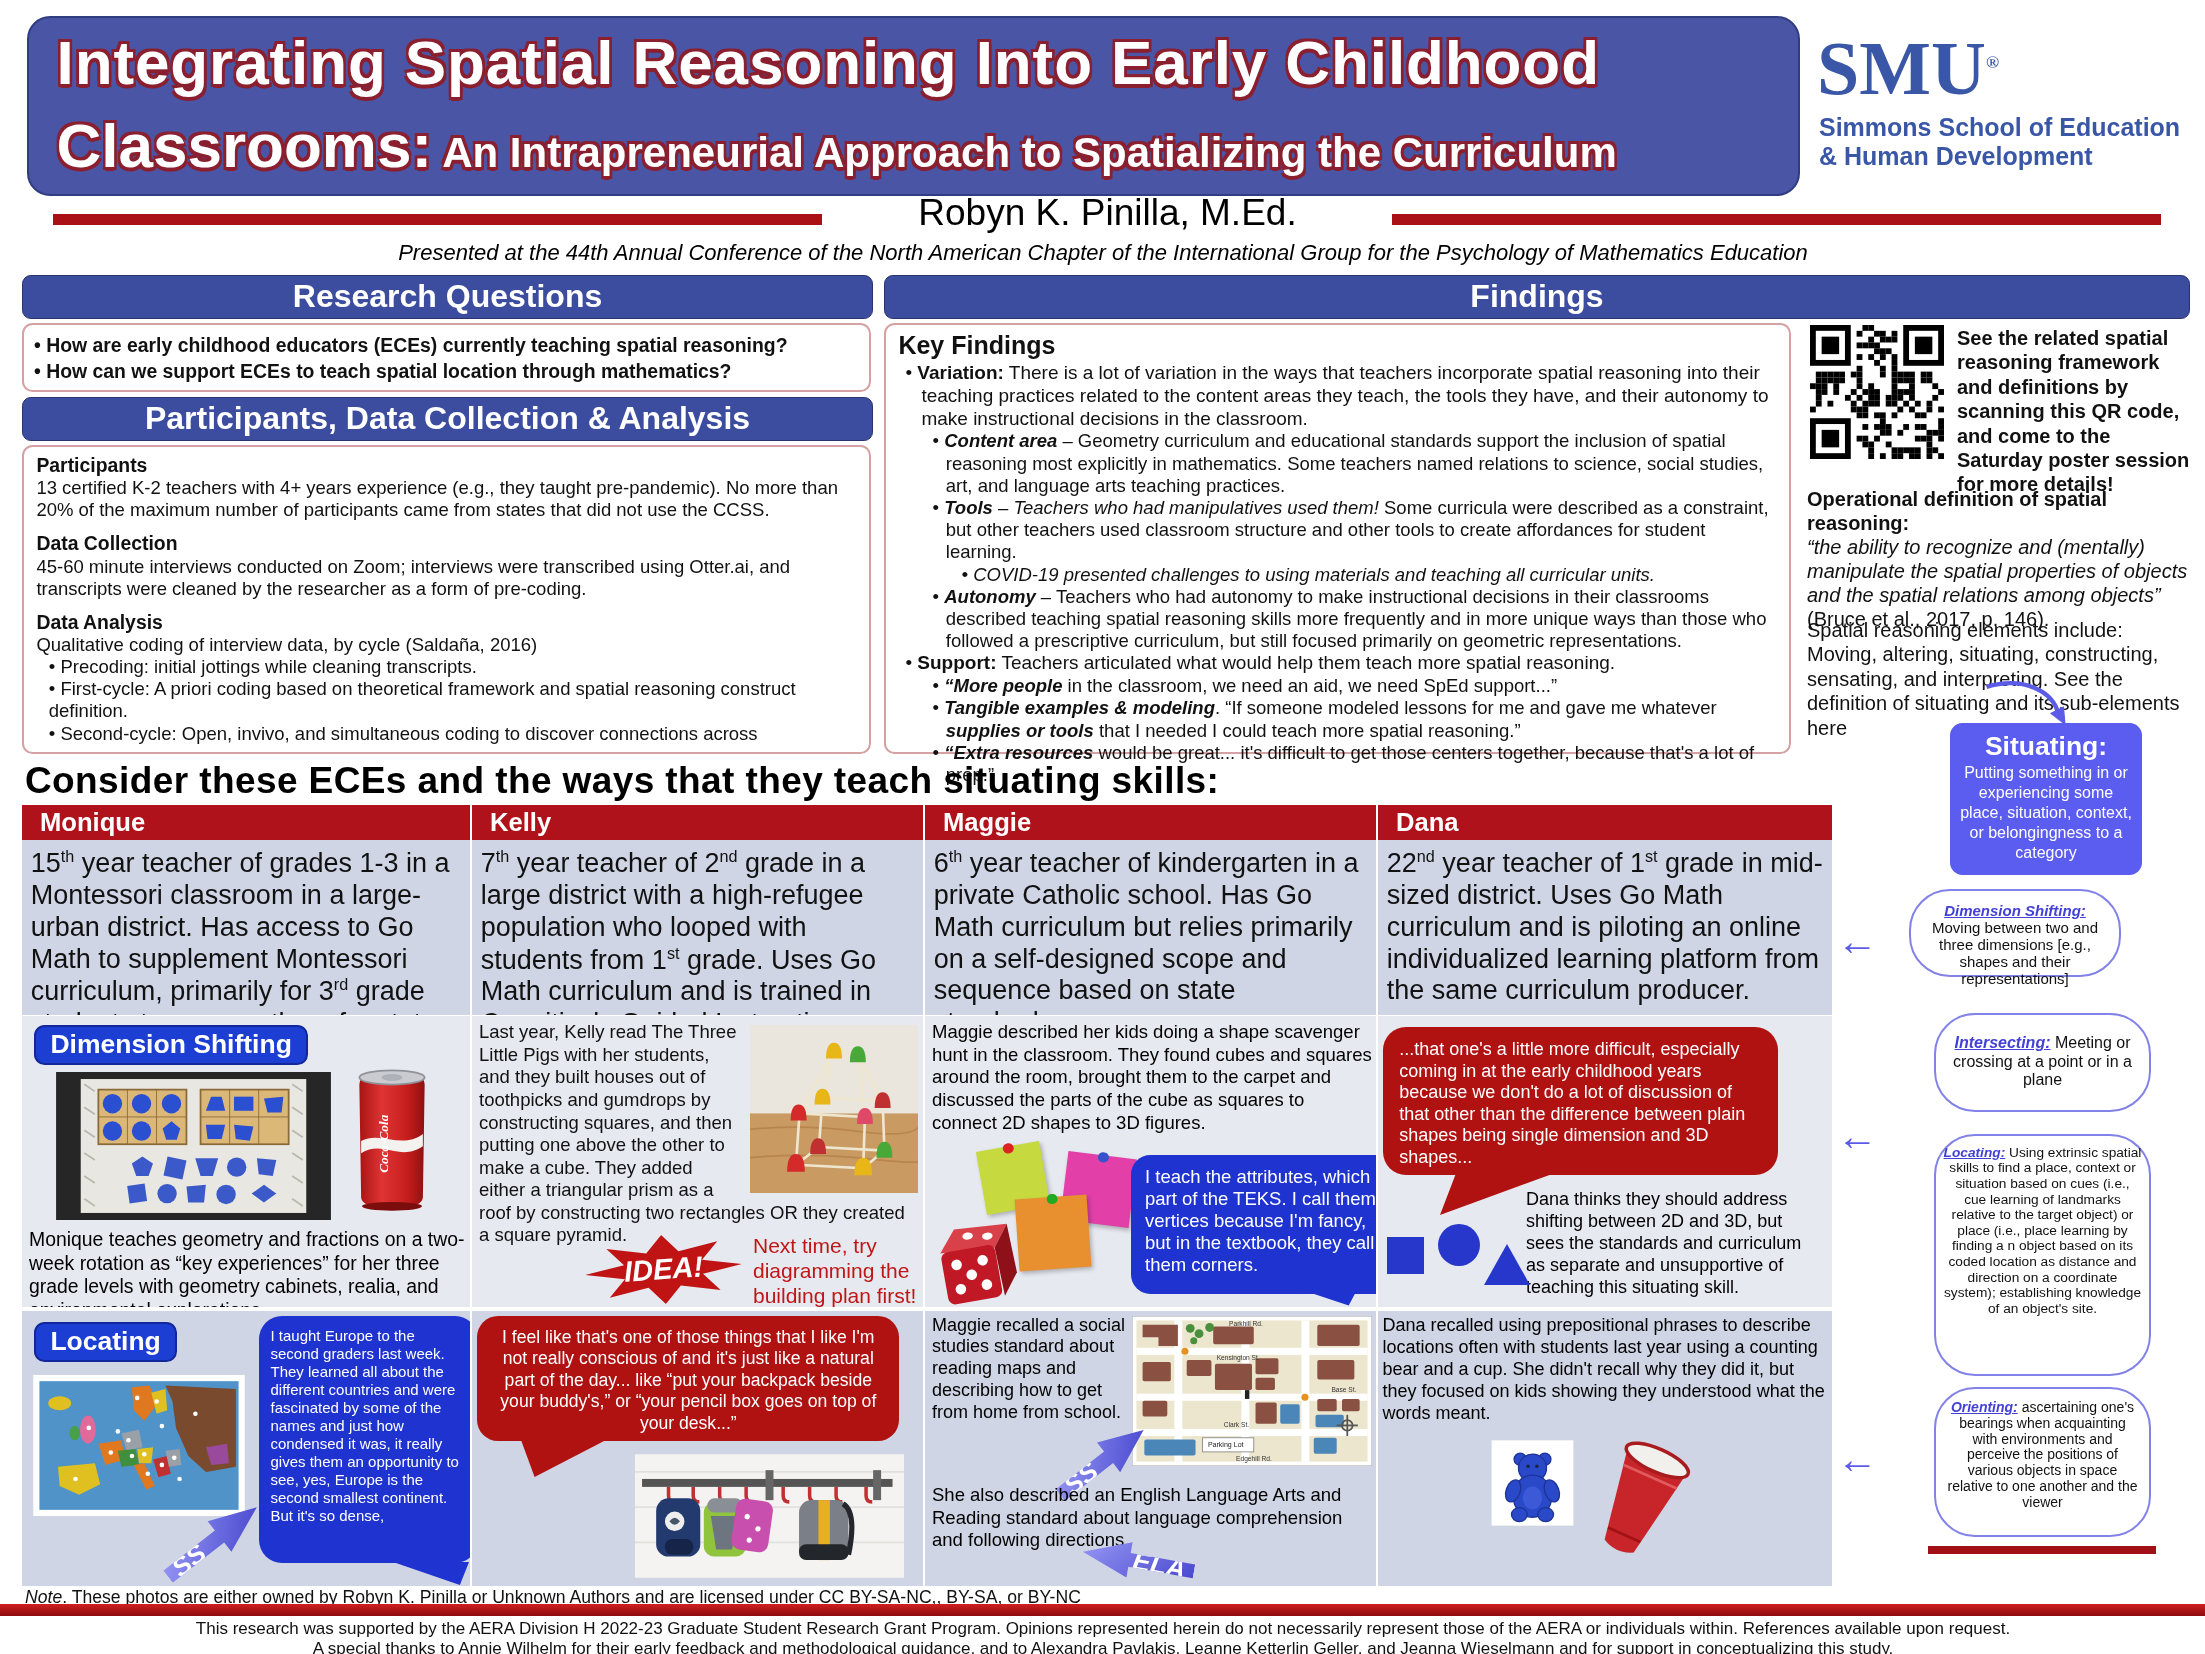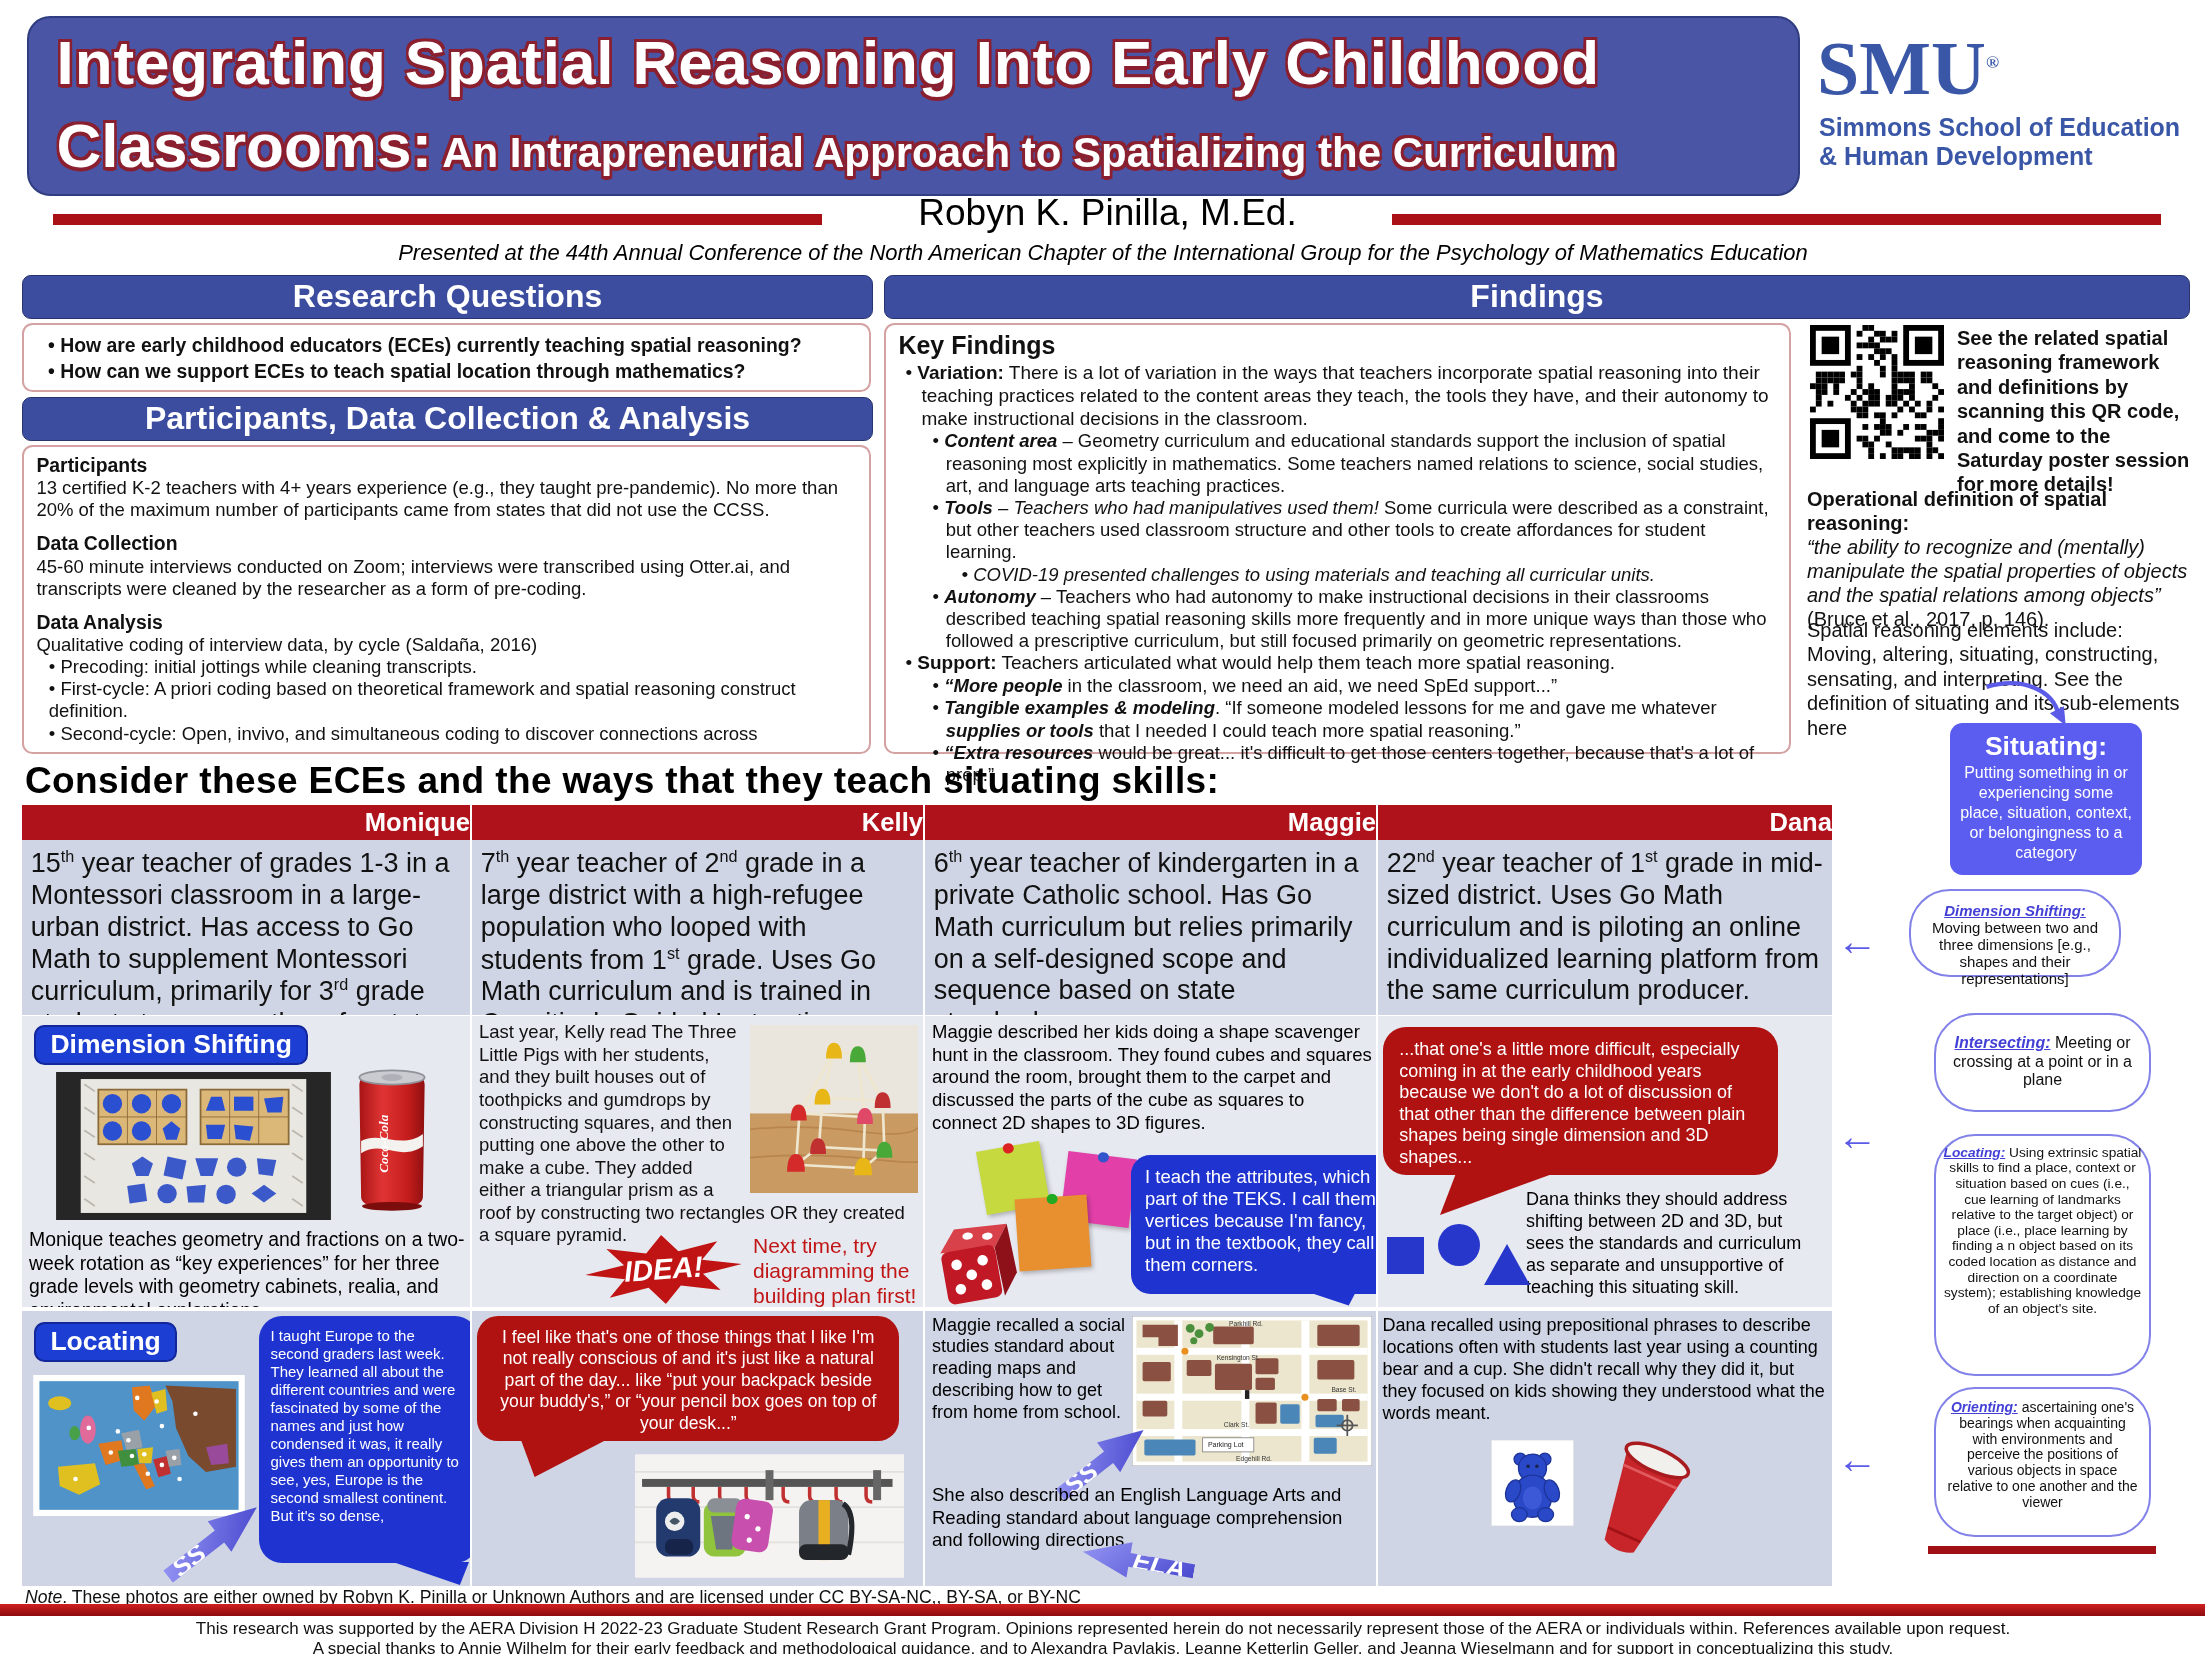--- a/index.html
+++ b/index.html
@@ -18,21 +18,21 @@
        font-size:76px;font-weight:bold;line-height:1;}
   .smu sup{font-size:17.6px;}
   .school{position:absolute;left:1819px;top:113px;color:#3a57a7;font-size:25px;font-weight:bold;line-height:1.15;}
   .redbar{position:absolute;top:214px;height:10.6px;background:#a91116;}
   .author{position:absolute;left:825px;top:192px;width:565px;text-align:center;font-size:37px;color:#000;}
   .presented{position:absolute;left:0;top:240px;width:2206px;text-align:center;font-style:italic;font-size:22px;color:#000;}
   
   .secbar{position:absolute;background:#3c4da0;border:1.8px solid #28346e;border-radius:8.8px;color:#fff;
           font-weight:bold;font-size:32px;text-align:center;line-height:41px;}
   .whitebox{position:absolute;background:#fff;border:2.6px solid #d4a2a2;border-radius:10.6px;box-sizing:border-box;}
-  .rqb{font-size:19.4px;font-weight:bold;padding:7px 24px;line-height:1.35;}
+  .rqb{font-size:19.4px;font-weight:bold;padding:7px 10px;line-height:1.35;}
   .bullet::before{content:"•  ";}
   .pdabox{font-size:18.5px;line-height:1.2;padding:7px 12.4px;}
   .pdabox h4{margin:0;font-size:19.4px;}
   .gap{height:10.6px;}
   .findbox{font-size:19px;line-height:1.2;padding:5.3px 12.4px;}
   .findbox h3{margin:0 0 1.8px 0;font-size:25px;}
   .lv1{padding-left:23px;text-indent:-16px;}
   .lv2{margin-left:28px;padding-left:19.4px;text-indent:-13.2px;font-size:18.5px;}
   .lv3{margin-left:58px;padding-left:17.6px;text-indent:-12.4px;font-size:18.5px;font-style:italic;}
   
@@ -50,21 +50,21 @@
   .conn{position:absolute;color:#5b5be8;font-size:41px;font-weight:bold;}
   
   .consider{position:absolute;left:25px;top:760px;font-size:37px;font-weight:bold;letter-spacing:0.4px;color:#000;}
   
   .trow{position:absolute;left:22px;width:1810px;display:flex;}
   .tcell{box-sizing:border-box;position:relative;overflow:hidden;}
   .c1{width:450px;border-right:2.6px solid #fff;}
   .c2{width:453px;border-right:2.6px solid #fff;}
   .c3{width:453px;border-right:2.6px solid #fff;}
   .c4{width:454px;}
-  .thead .tcell{background:#b0121b;color:#fff;font-weight:bold;font-size:25.6px;text-align:right;line-height:35px;height:39px;padding-left:18px;}
+  .thead .tcell{background:#b0121b;color:#fff;font-weight:bold;font-size:25.6px;text-align:left;line-height:35px;height:39px;padding-left:18px;}
   .rbio .tcell{background:#cfd5e4;height:175px;font-size:27px;line-height:1.18;padding:7px 8.8px;}
   .rdim .tcell{background:#e7e9f0;height:291px;}
   .rloc .tcell{background:#cfd5e4;height:275px;}
   sup{font-size:0.6em;}
   .pill{position:absolute;background:#1c3ed2;border:2.6px solid #12279c;border-radius:10.6px;color:#fff;
         font-weight:bold;padding:2.6px 14px;font-size:26.5px;white-space:nowrap;}
   .cellcap{position:absolute;font-size:19.4px;line-height:1.22;color:#000;}
   .bubble{position:absolute;border-radius:19.4px;color:#fff;box-sizing:border-box;}
   .b-blue{background:#1e33cf;}
   .b-red{background:#b01212;}

